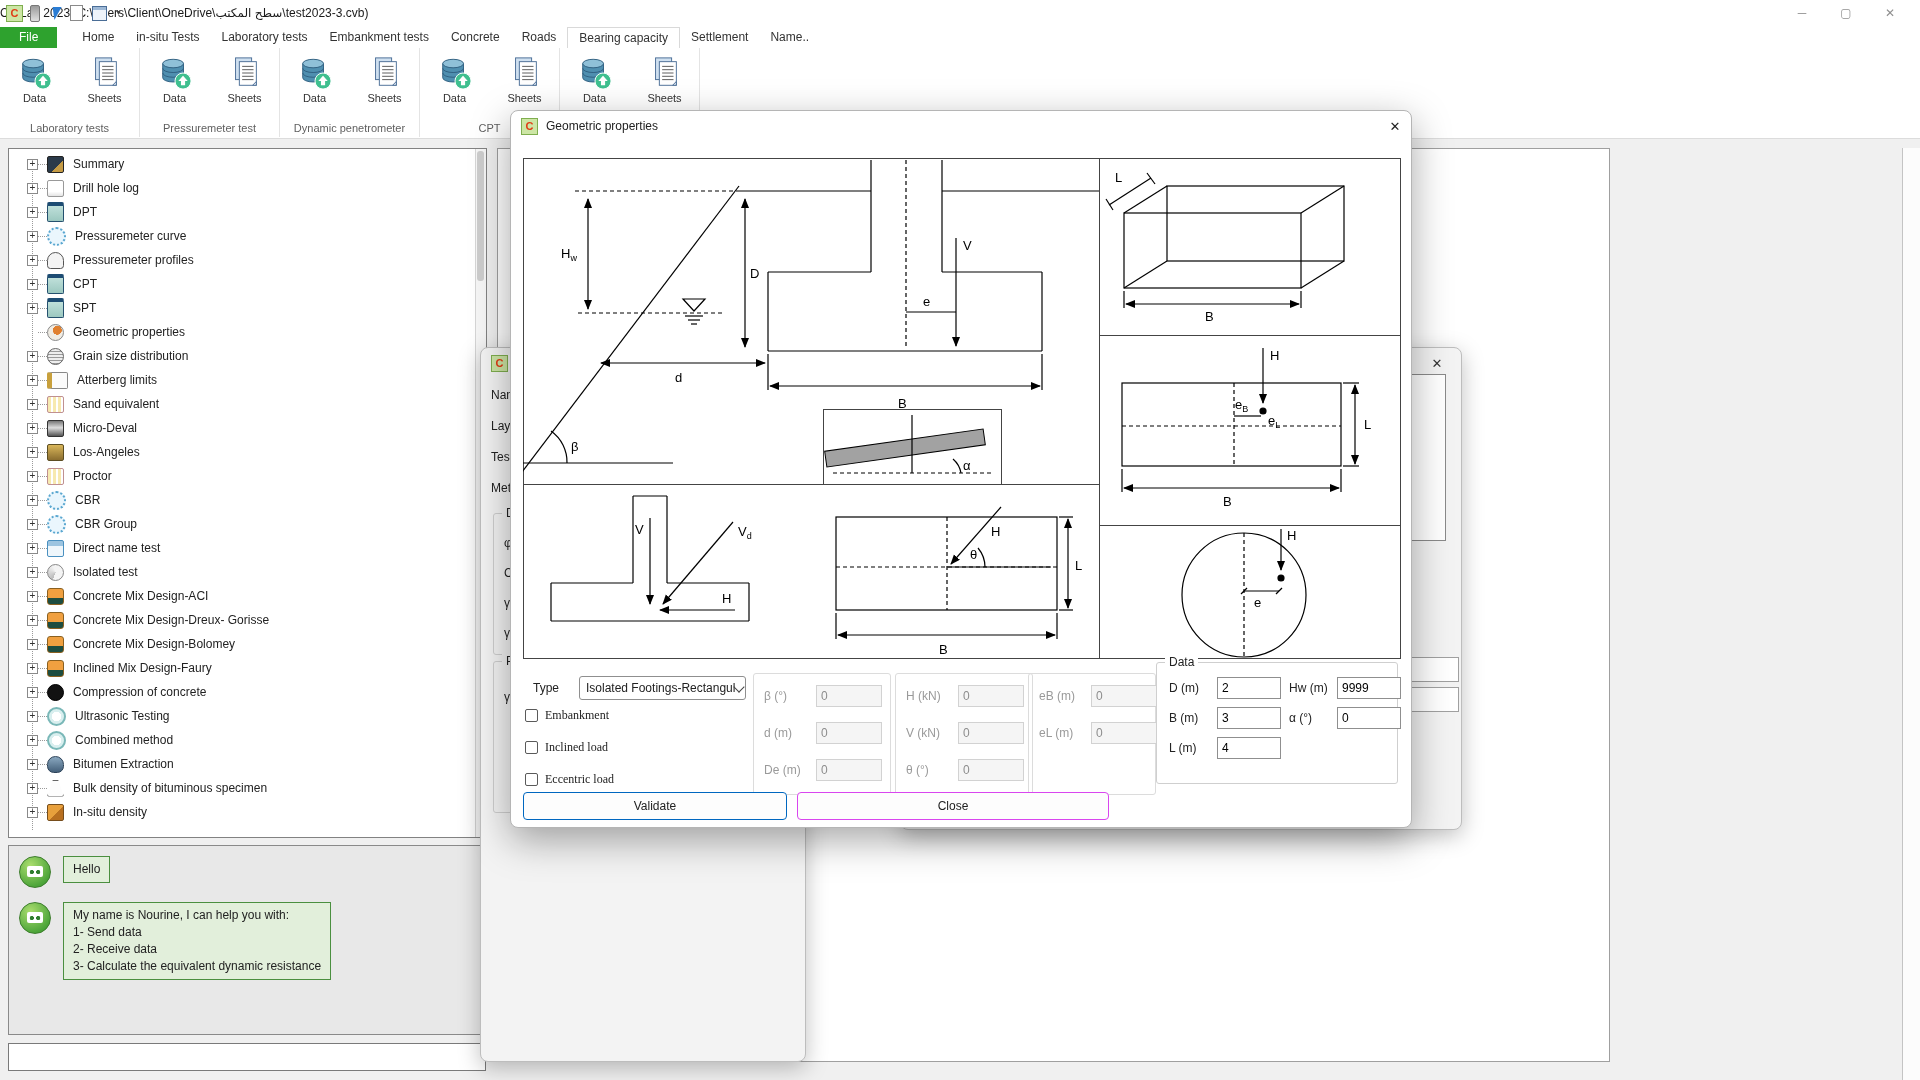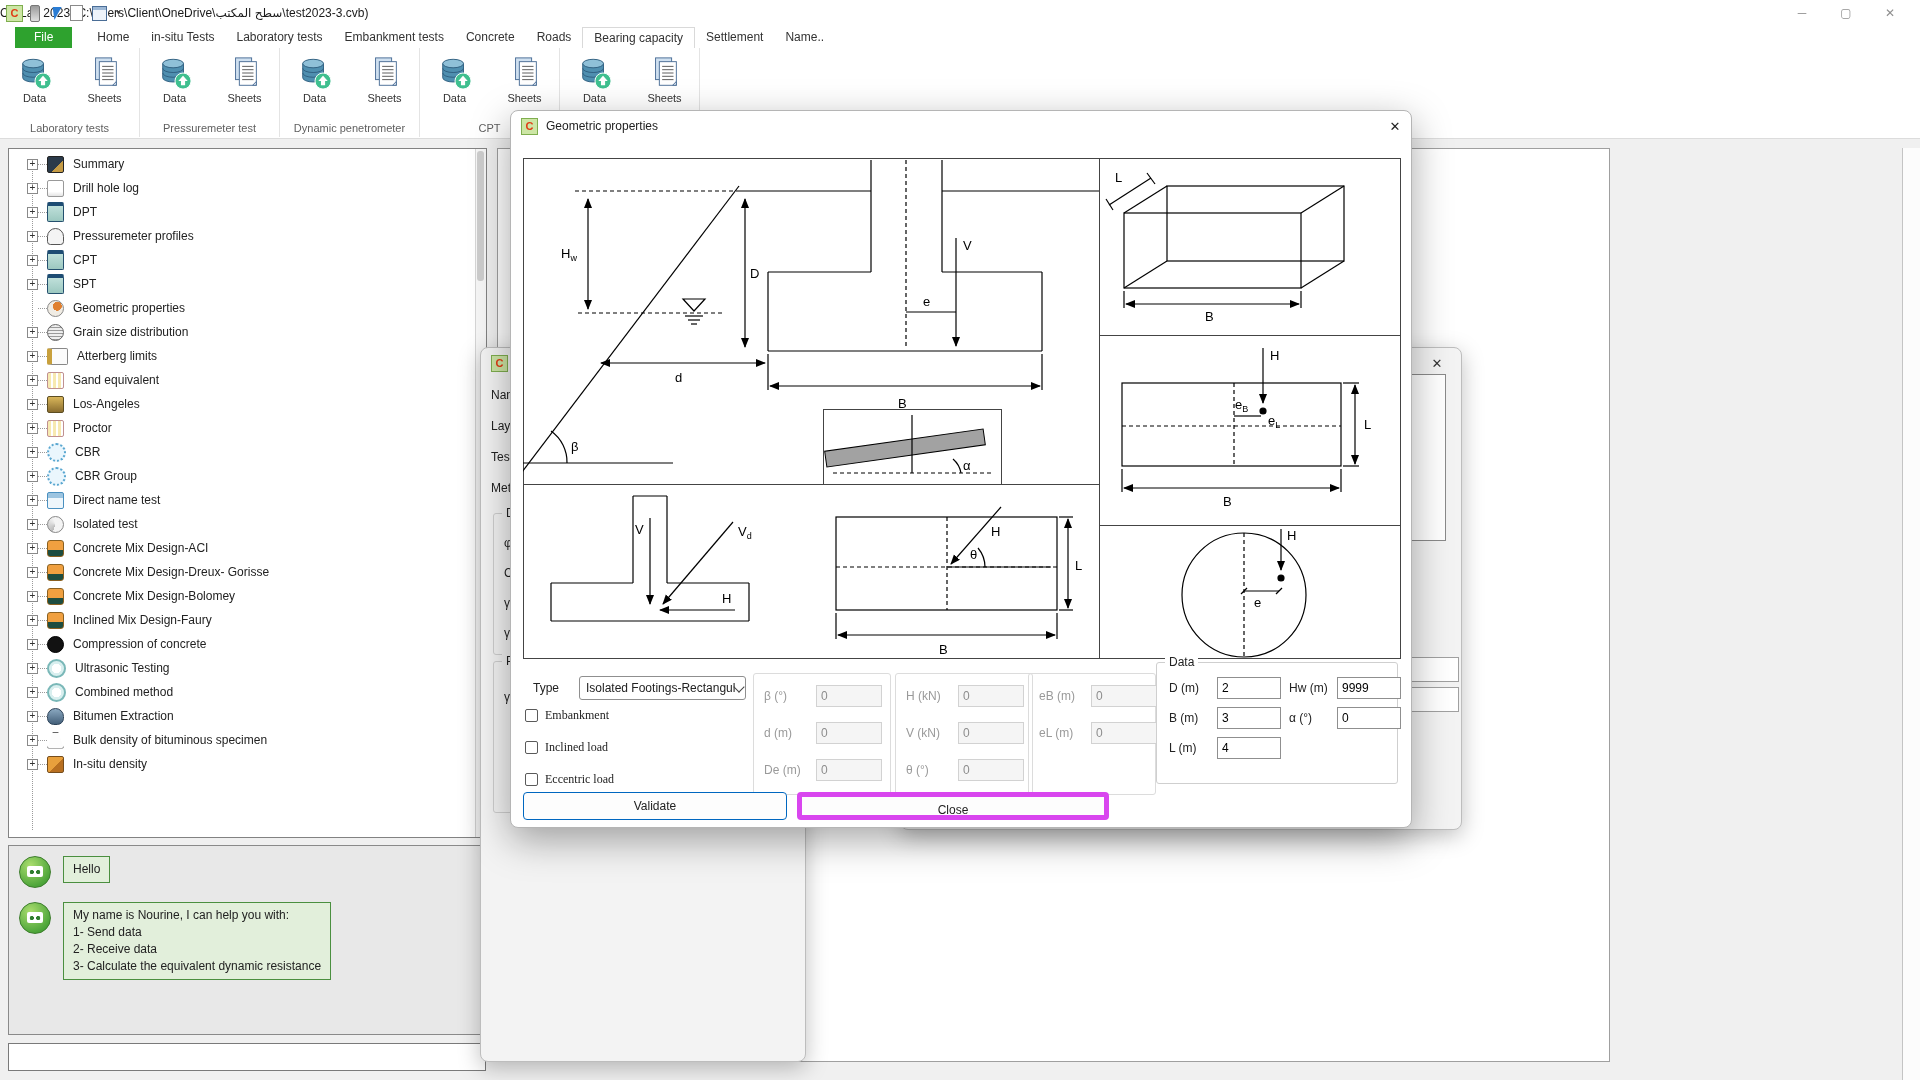--- a/index.html
+++ b/index.html
@@ -17,21 +17,21 @@
   .newfile-icon{width:11px;height:14px;background:#fff;border:1px solid #8a8a8a;margin-right:9px;}
   .saveas-icon{width:13px;height:13px;background:#eef4fb;border:1px solid #4a6d96;box-shadow:inset 0 3px 0 #9db8d6;margin-right:8px;}
   .caret-icon{color:#444;}
   .caret-icon::before{content:"▼";font-size:7px;vertical-align:3px;}
   .apptitle{position:absolute;left:0;top:0;width:1920px;height:27px;line-height:27px;text-align:left;font-size:12px;color:#1a1a1a;pointer-events:none;}
   .wincontrols{position:absolute;right:8px;top:0;height:27px;display:flex;}
   .wc{width:44px;height:27px;text-align:center;line-height:27px;color:#8f8f8f;font-size:12px;}
   
   .menubar{position:absolute;left:0;top:27px;width:1920px;height:21px;background:#fff;display:flex;border-bottom:1px solid #ececec;font-size:12px;}
   .tab{padding:0 11px;line-height:20px;color:#333;}
-  .tab.accent{background:#2ea22e;color:#fff;padding:0 19px;margin-right:14px;margin-left:15px;}
+  .tab.accent{background:#2ea22e;color:#fff;padding:0 19px;margin-right:14px;}
   .tab.selected{background:#fff;border:1px solid #d9d9d9;border-bottom:1px solid #fff;margin-bottom:-1px;}
   
   .ribbon{position:absolute;left:0;top:48px;width:1920px;height:90px;background:#fff;border-bottom:1px solid #dcdcdc;display:flex;}
   .rgroup{width:140px;flex:none;position:relative;border-right:1px solid #e4e4e4;display:flex;justify-content:center;gap:12px;padding-top:3px;height:89px;box-sizing:border-box;}
   .rbtn{width:58px;display:flex;flex-direction:column;align-items:center;gap:2px;padding-top:5px;}
   .rbtn span{font-size:11px;color:#333;}
   .rgroup-label{position:absolute;left:0;bottom:3px;width:100%;text-align:center;font-size:11px;color:#5f5f5f;}
   
   .main-white{position:absolute;left:497px;top:148px;width:1113px;height:914px;background:#fff;border:1px solid #9f9f9f;box-sizing:border-box;}
   .right-strip{position:absolute;left:1902px;top:148px;width:18px;height:932px;background:#fcfcfc;border-left:1px solid #c4c4c4;}
@@ -110,21 +110,21 @@
   .frow .lab{width:46px;font-size:12px;color:#9a9a9a;flex:none;}
   .tb{height:22px;box-sizing:border-box;font:12px "Liberation Sans",sans-serif;padding:0 4px;border:1px solid #8f8f8f;background:#fff;width:66px;}
   .tb.dis{background:#f5f5f5;border-color:#d2d2d2;color:#8d8d8d;}
   .datagroup{position:absolute;left:645px;top:551px;width:242px;height:122px;border:1px solid #cfcfcf;border-radius:3px;box-sizing:border-box;}
   .datagroup .cap{position:absolute;left:8px;top:-8px;background:#fff;padding:0 4px;font-size:12px;}
   .dg-col{position:absolute;top:14px;display:flex;flex-direction:column;gap:8px;}
   #dgc1{left:12px;} #dgc2{left:132px;}
   .dg-row{display:flex;align-items:center;gap:6px;}
   .dg-row .lab{width:42px;font-size:12px;color:#222;flex:none;}
   .dg-row .tb{width:64px;}
-  .btn{position:absolute;top:681px;height:28px;background:#fdfdfd;border:5px solid #d946ef;border-radius:4px;text-align:center;line-height:26px;font-size:12px;box-sizing:border-box;}
+  .btn{position:absolute;top:681px;height:28px;background:#fdfdfd;border:1px solid #d946ef;border-radius:4px;text-align:center;line-height:26px;font-size:12px;box-sizing:border-box;}
   #btnValidate{left:12px;width:264px;border:1px solid #0067c0;}
   #btnClose{left:286px;width:312px;}
 </style>
 </head>
 <body>
 
 <div id="app">
 
   <div class="titlebar">
     <div class="apptitle">CiviLab  2023 (C:\Users\Client\OneDrive\سطح المكتب\test2023-3.cvb)</div>
@@ -303,20 +303,25 @@
           <span class="ticon drill-hole-log-icon"></span>
           <span class="tlabel">Drill hole log</span>
         </div>
 
         <div class="tree-item">
           <span class="expander"></span>
           <span class="ticon dpt-icon"></span>
           <span class="tlabel">DPT</span>
         </div>
 
+        <div class="tree-item">
+          <span class="expander"></span>
+          <span class="ticon pressuremeter-curve-icon"></span>
+          <span class="tlabel">Pressuremeter curve</span>
+        </div>
 
         <div class="tree-item">
           <span class="expander"></span>
           <span class="ticon pressuremeter-profiles-icon"></span>
           <span class="tlabel">Pressuremeter profiles</span>
         </div>
 
         <div class="tree-item">
           <span class="expander"></span>
           <span class="ticon cpt-icon"></span>
@@ -346,20 +351,25 @@
           <span class="ticon atterberg-limits-icon"></span>
           <span class="tlabel">Atterberg limits</span>
         </div>
 
         <div class="tree-item">
           <span class="expander"></span>
           <span class="ticon sand-equivalent-icon"></span>
           <span class="tlabel">Sand equivalent</span>
         </div>
 
+        <div class="tree-item">
+          <span class="expander"></span>
+          <span class="ticon micro-deval-icon"></span>
+          <span class="tlabel">Micro-Deval</span>
+        </div>
 
         <div class="tree-item">
           <span class="expander"></span>
           <span class="ticon los-angeles-icon"></span>
           <span class="tlabel">Los-Angeles</span>
         </div>
 
         <div class="tree-item">
           <span class="expander"></span>
           <span class="ticon proctor-icon"></span>

